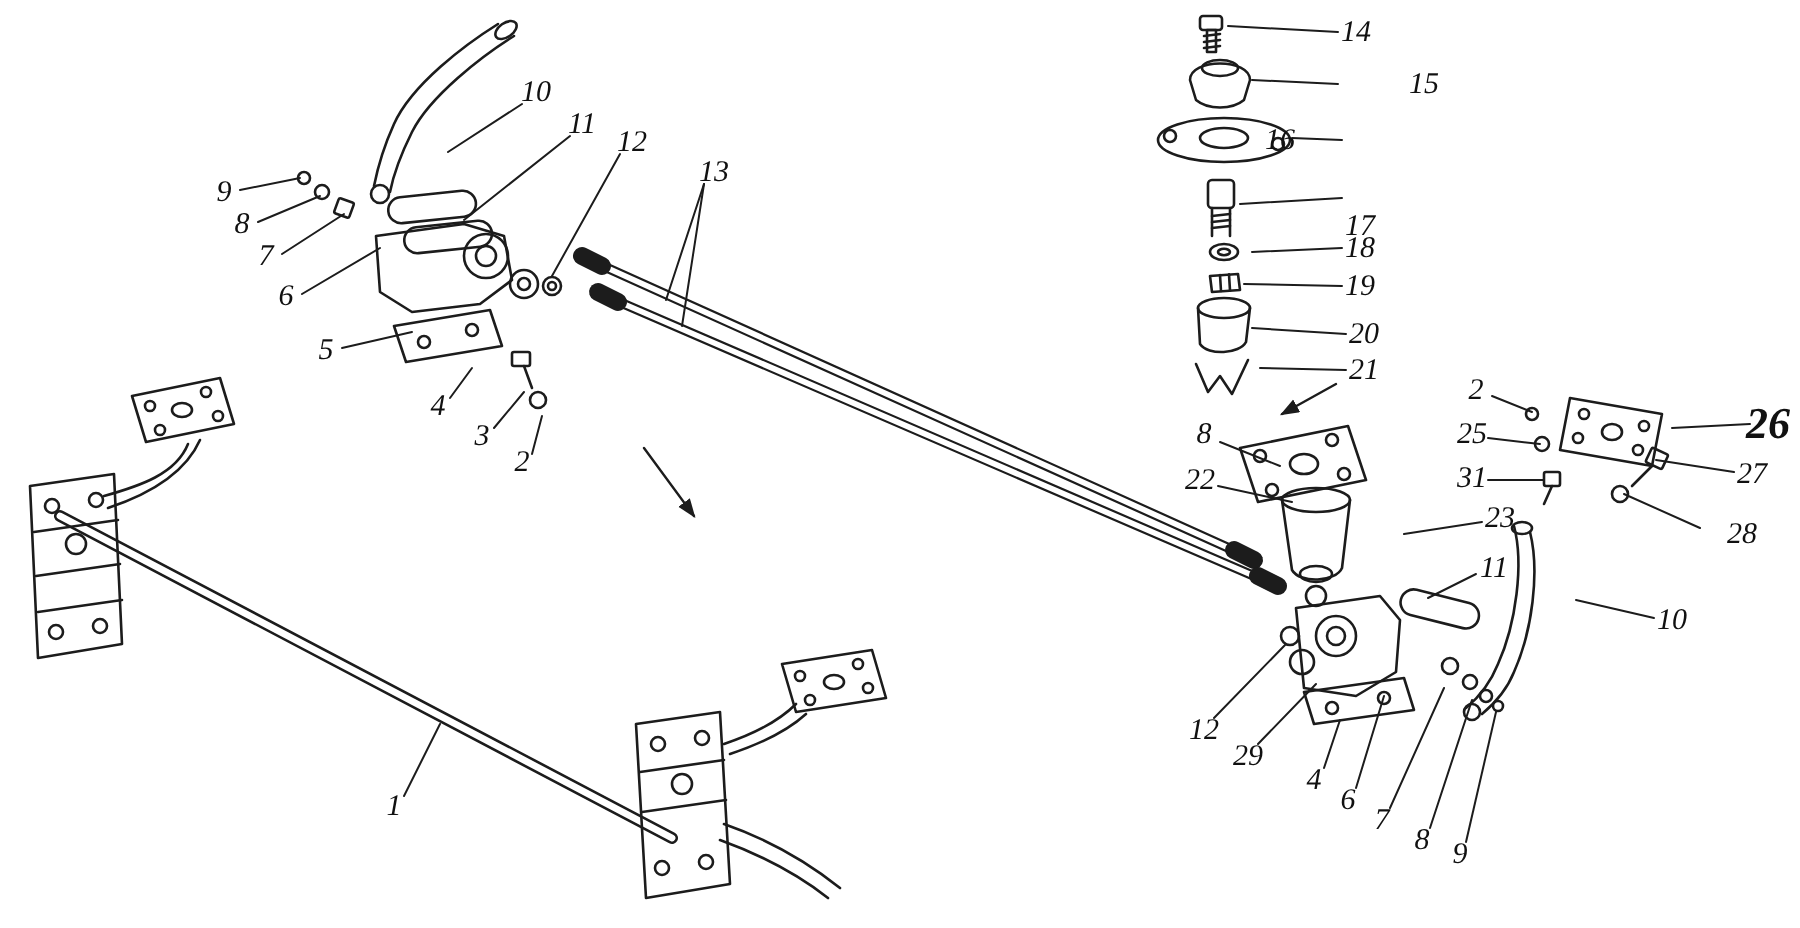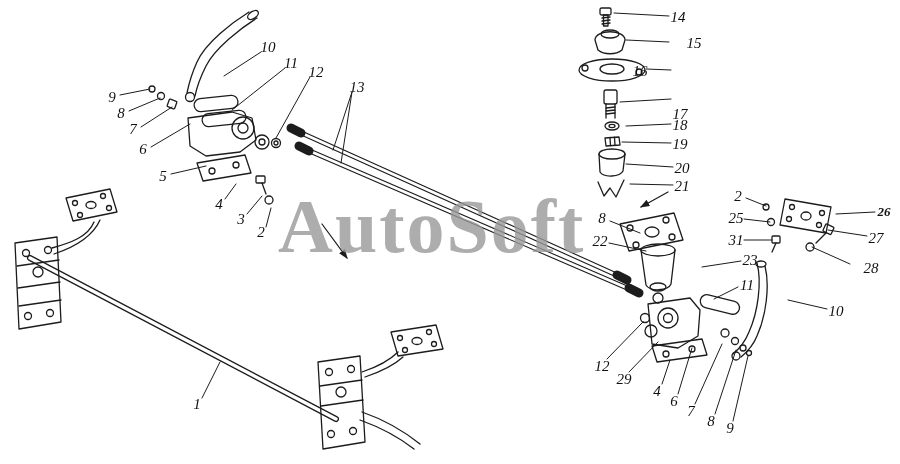--- a/index.html
+++ b/index.html
@@ -4,21 +4,21 @@
 <style>
   html,body{margin:0;padding:0;background:#ffffff;}
   .stage{position:relative;width:900px;height:464px;background:#ffffff;overflow:hidden;
          font-family:"Liberation Serif", serif;}
   svg{position:absolute;left:0;top:0;}
   .watermark{position:absolute;left:278px;top:188px;font-family:"Liberation Serif",serif;
     font-weight:700;font-size:76px;line-height:1;color:#999999;opacity:.8;letter-spacing:2px;
     pointer-events:none;}
   .lbl{position:absolute;transform:translate(-50%,-50%);font-style:italic;
     font-family:Liberation Serif, serif;font-size:15px;color:#111;white-space:nowrap;}
-  .lbl.big{font-size:13px;font-weight:700;}
+  .lbl.big{font-size:22px;font-weight:700;}
 </style>
 </head>
 <body>
 
 <div class="stage">
 
   <svg width="900" height="464" viewBox="0 0 900 464">
     <defs>
       <marker id="ah" markerWidth="9" markerHeight="8" refX="7" refY="3" orient="auto">
         <path d="M0,0 L8,3 L0,6 Z" fill="#1c1c1c"></path>
@@ -255,38 +255,37 @@
         <line x1="733" y1="421" x2="748" y2="356"></line>
       </g>
 
       <g stroke-width="1.2">
         <line x1="322" y1="224" x2="347" y2="258" marker-end="url(#ah)"></line>
         <line x1="668" y1="192" x2="641" y2="207" marker-end="url(#ah)"></line>
       </g>
     </g>
   </svg>
 
-  <div class="watermark">AutoSoft</div>
 
   <div>
     <span class="lbl" style="left:268px;top:47px">10</span>
     <span class="lbl" style="left:291px;top:63px">11</span>
     <span class="lbl" style="left:316px;top:72px">12</span>
     <span class="lbl" style="left:357px;top:87px">13</span>
     <span class="lbl" style="left:112px;top:97px">9</span>
     <span class="lbl" style="left:121px;top:113px">8</span>
     <span class="lbl" style="left:133px;top:129px">7</span>
     <span class="lbl" style="left:143px;top:149px">6</span>
     <span class="lbl" style="left:163px;top:176px">5</span>
     <span class="lbl" style="left:219px;top:204px">4</span>
     <span class="lbl" style="left:241px;top:219px">3</span>
     <span class="lbl" style="left:261px;top:232px">2</span>
     <span class="lbl" style="left:197px;top:404px">1</span>
     <span class="lbl" style="left:678px;top:17px">14</span>
-    <span class="lbl" style="left:694px;top:43px">15</span>
+    <span class="lbl" style="left:712px;top:43px">15</span>
     <span class="lbl" style="left:640px;top:71px">16</span>
     <span class="lbl" style="left:680px;top:114px">17</span>
     <span class="lbl" style="left:680px;top:125px">18</span>
     <span class="lbl" style="left:680px;top:144px">19</span>
     <span class="lbl" style="left:682px;top:168px">20</span>
     <span class="lbl" style="left:682px;top:186px">21</span>
     <span class="lbl" style="left:738px;top:196px">2</span>
     <span class="lbl" style="left:736px;top:218px">25</span>
     <span class="lbl" style="left:736px;top:240px">31</span>
     <span class="lbl big" style="left:884px;top:212px">26</span>

